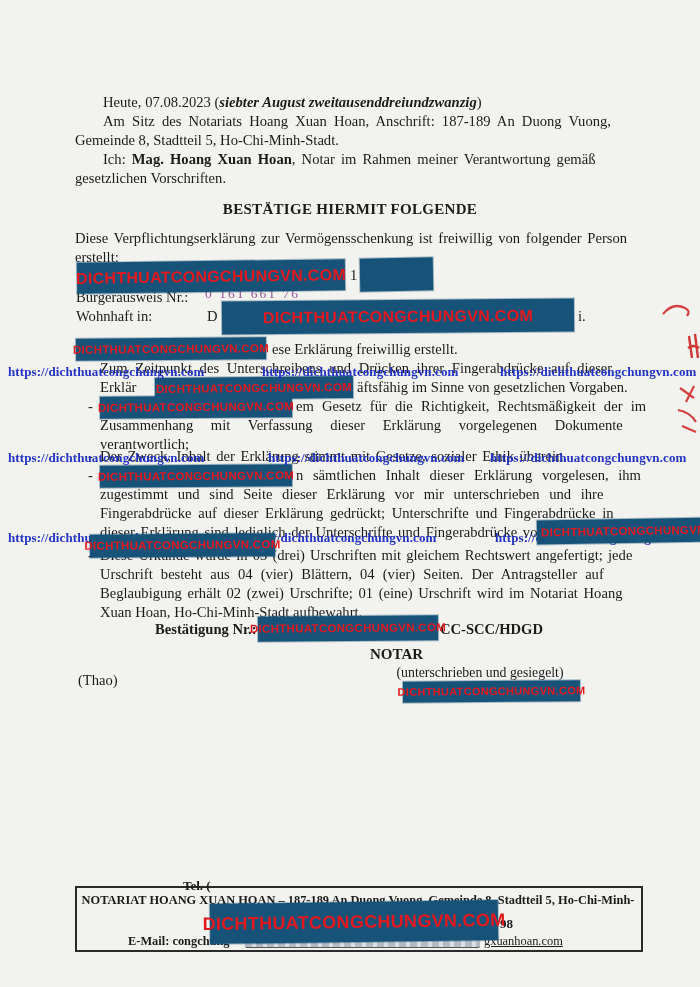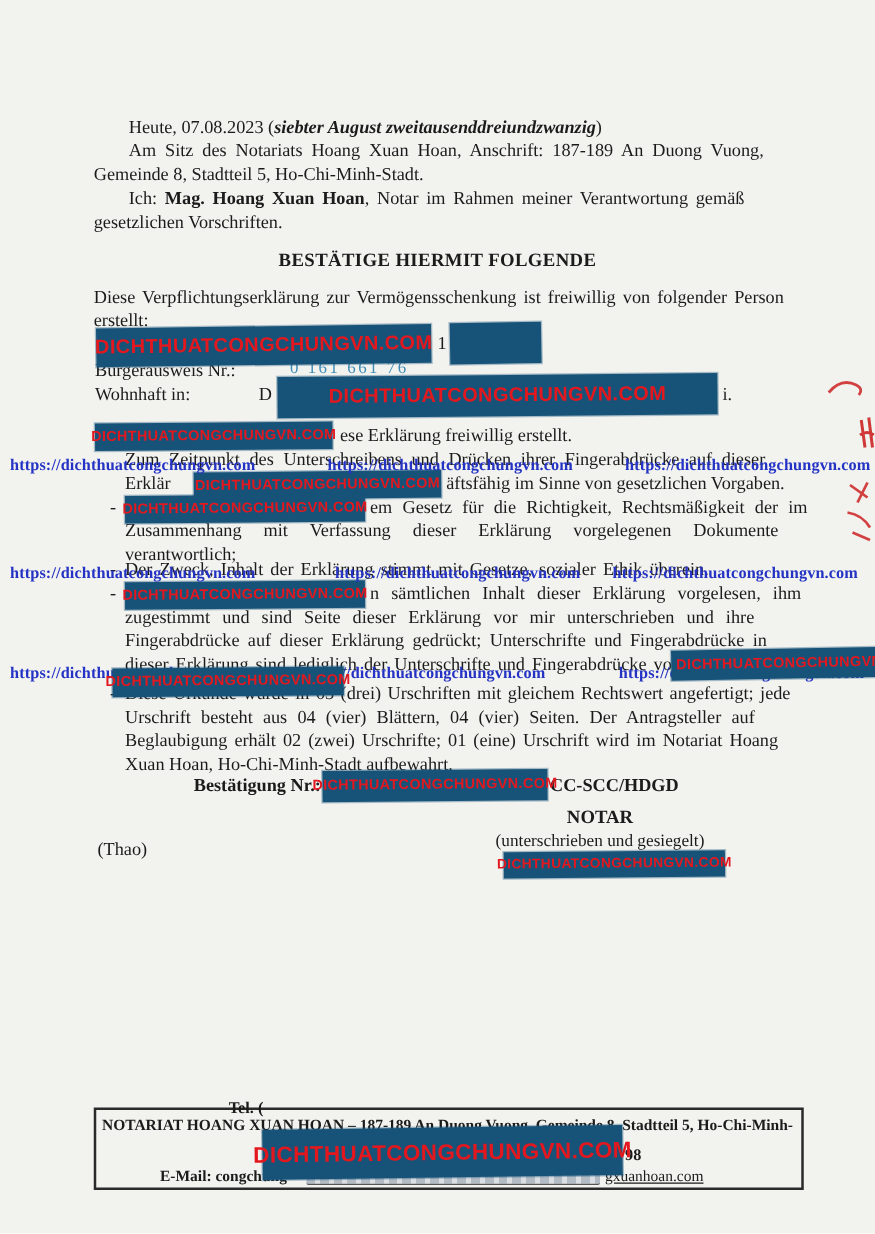--- a/index.html
+++ b/index.html
@@ -19,21 +19,21 @@
     font-family:"Liberation Sans", sans-serif;font-weight:bold;letter-spacing:.3px;
     box-shadow:0 0 0 1px rgba(23,83,121,.35);
   }
   .wm-big{font-size:16px;}
   .wm-sm{font-size:11.5px;}
   .z4{z-index:4;}
   .url{
     position:absolute;z-index:3;color:#2433c4;font-weight:bold;
     font-size:13px;white-space:nowrap;letter-spacing:.1px;
   }
-  .faint{color:#0369a1;opacity:.75;letter-spacing:2px;margin-left:27px;}
+  .faint{color:#701a75;opacity:.75;letter-spacing:2px;}
   .footer-box{
     position:absolute;left:75px;top:886px;width:564px;height:62px;
     border:2px solid #2a2a2a;background:transparent;z-index:1;
   }
   .smudge{
     position:absolute;z-index:1;height:11px;
     background:repeating-linear-gradient(90deg,#a9b3be 0 7px,#d7dce1 7px 11px);
     border-bottom:1.2px solid #3a3a3a;opacity:.85;border-radius:2px;
   }
   .ink{position:absolute;z-index:5;}
@@ -112,21 +112,21 @@
   <div class="abs" style="left:100px;top:546px;word-spacing:1.5px;">Diese Urkunde wurde in 03 (drei) Urschriften mit gleichem Rechtswert angefertigt; jede</div>
   <div class="abs" style="left:100px;top:565px;word-spacing:4.5px;">Urschrift besteht aus 04 (vier) Blättern, 04 (vier) Seiten. Der Antragsteller auf</div>
   <div class="abs" style="left:100px;top:584px;word-spacing:2px;">Beglaubigung erhält 02 (zwei) Urschrifte; 01 (eine) Urschrift wird im Notariat Hoang</div>
   <div class="abs" style="left:100px;top:603px;">Xuan Hoan, Ho-Chi-Minh-Stadt aufbewahrt.</div>
 
   <div class="abs b" style="left:155px;top:620px;">Bestätigung Nr.:</div>
   <div class="wmbox wm-sm" style="left:258px;top:616px;width:180px;height:25px;transform:rotate(-0.5deg);">DICHTHUATCONGCHUNGVN.COM</div>
   <div class="abs b" style="left:440px;top:620px;">CC-SCC/HDGD</div>
 
   <div class="abs" style="left:78px;top:648px;margin-top:23px;">(Thao)</div>
-  <div class="abs b" style="left:370px;top:645px;width:220px;text-align:center;font-size:15px;">NOTAR</div>
+  <div class="abs b" style="left:370px;top:645px;width:220px;text-align:left;font-size:15px;">NOTAR</div>
   <div class="abs" style="left:370px;top:663px;width:220px;text-align:center;font-size:13.8px;">(unterschrieben und gesiegelt)</div>
   <div class="wmbox" style="left:403px;top:681px;width:177px;height:21px;font-size:11px;transform:rotate(-0.5deg);">DICHTHUATCONGCHUNGVN.COM</div>
 
   <div class="footer-box"></div>
   <div class="abs b" style="left:80px;top:891px;width:556px;text-align:center;font-size:12.4px;">NOTARIAT HOANG XUAN HOAN – 187-189 An Duong Vuong, Gemeinde 8, Stadtteil 5, Ho-Chi-Minh-</div>
   <div class="abs b" style="left:183px;top:876px;font-size:13px;">Tel. (</div>
   <div class="abs b" style="left:500px;top:914px;font-size:13px;">98</div>
   <div class="wmbox" style="left:210px;top:902px;width:288px;height:40px;font-size:18px;transform:rotate(-0.8deg);z-index:4;">DICHTHUATCONGCHUNGVN.COM</div>
   <div class="abs b" style="left:128px;top:932px;font-size:12.4px;">E-Mail: congchung</div>
   <div class="smudge" style="left:245px;top:936px;width:235px;"></div>

